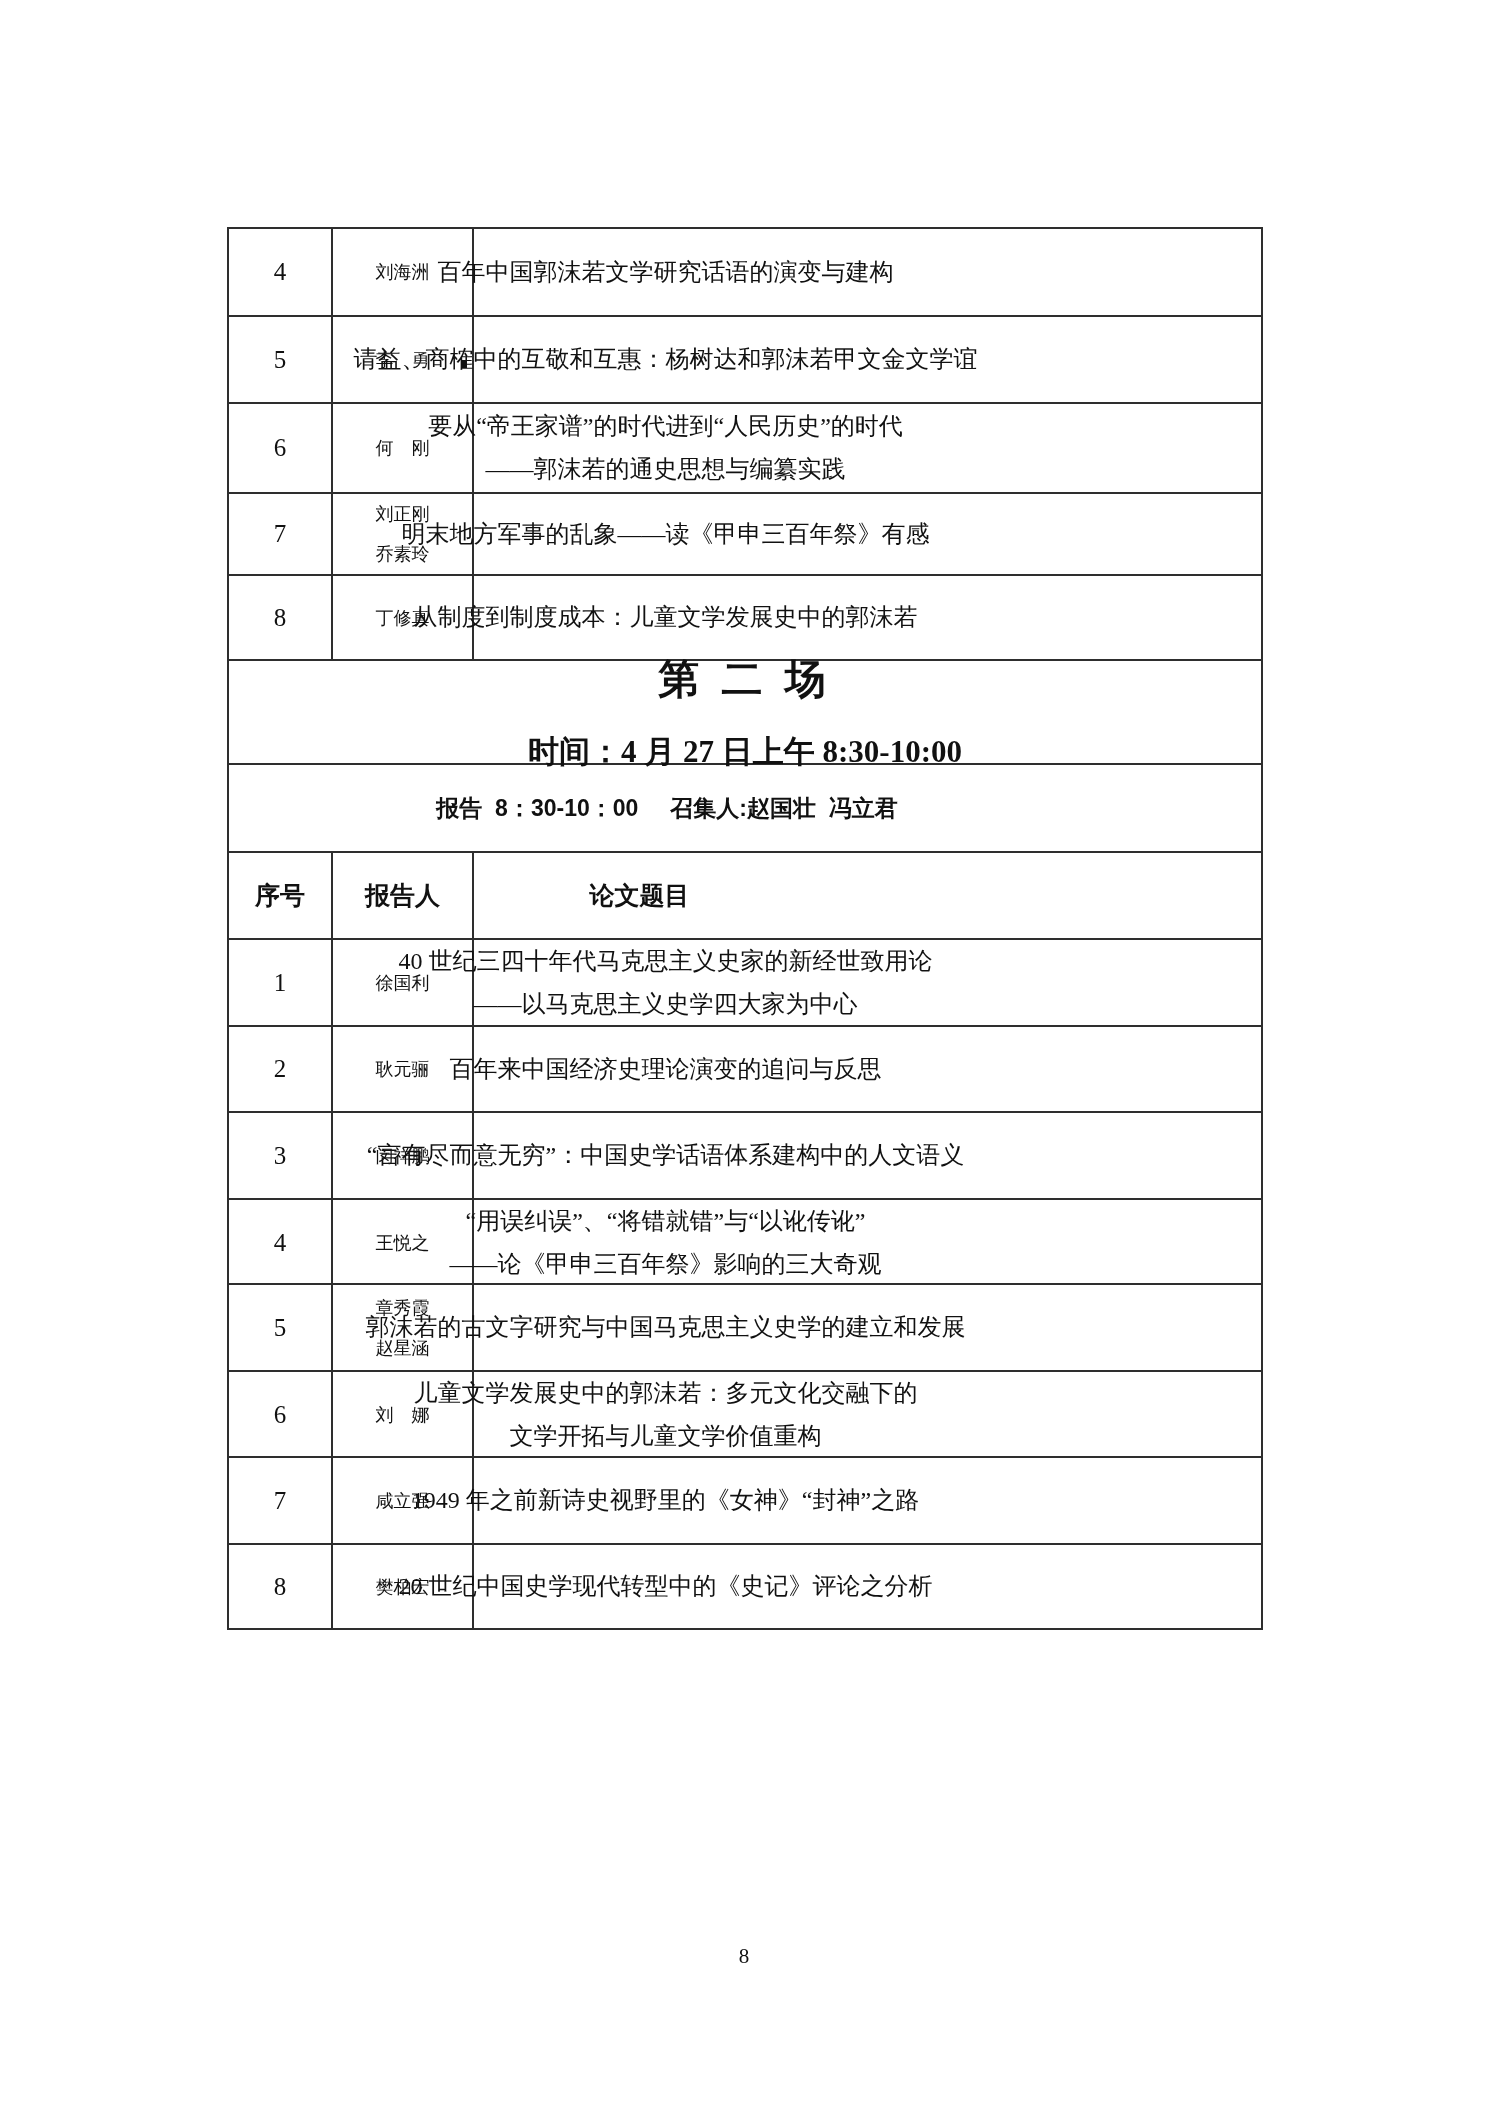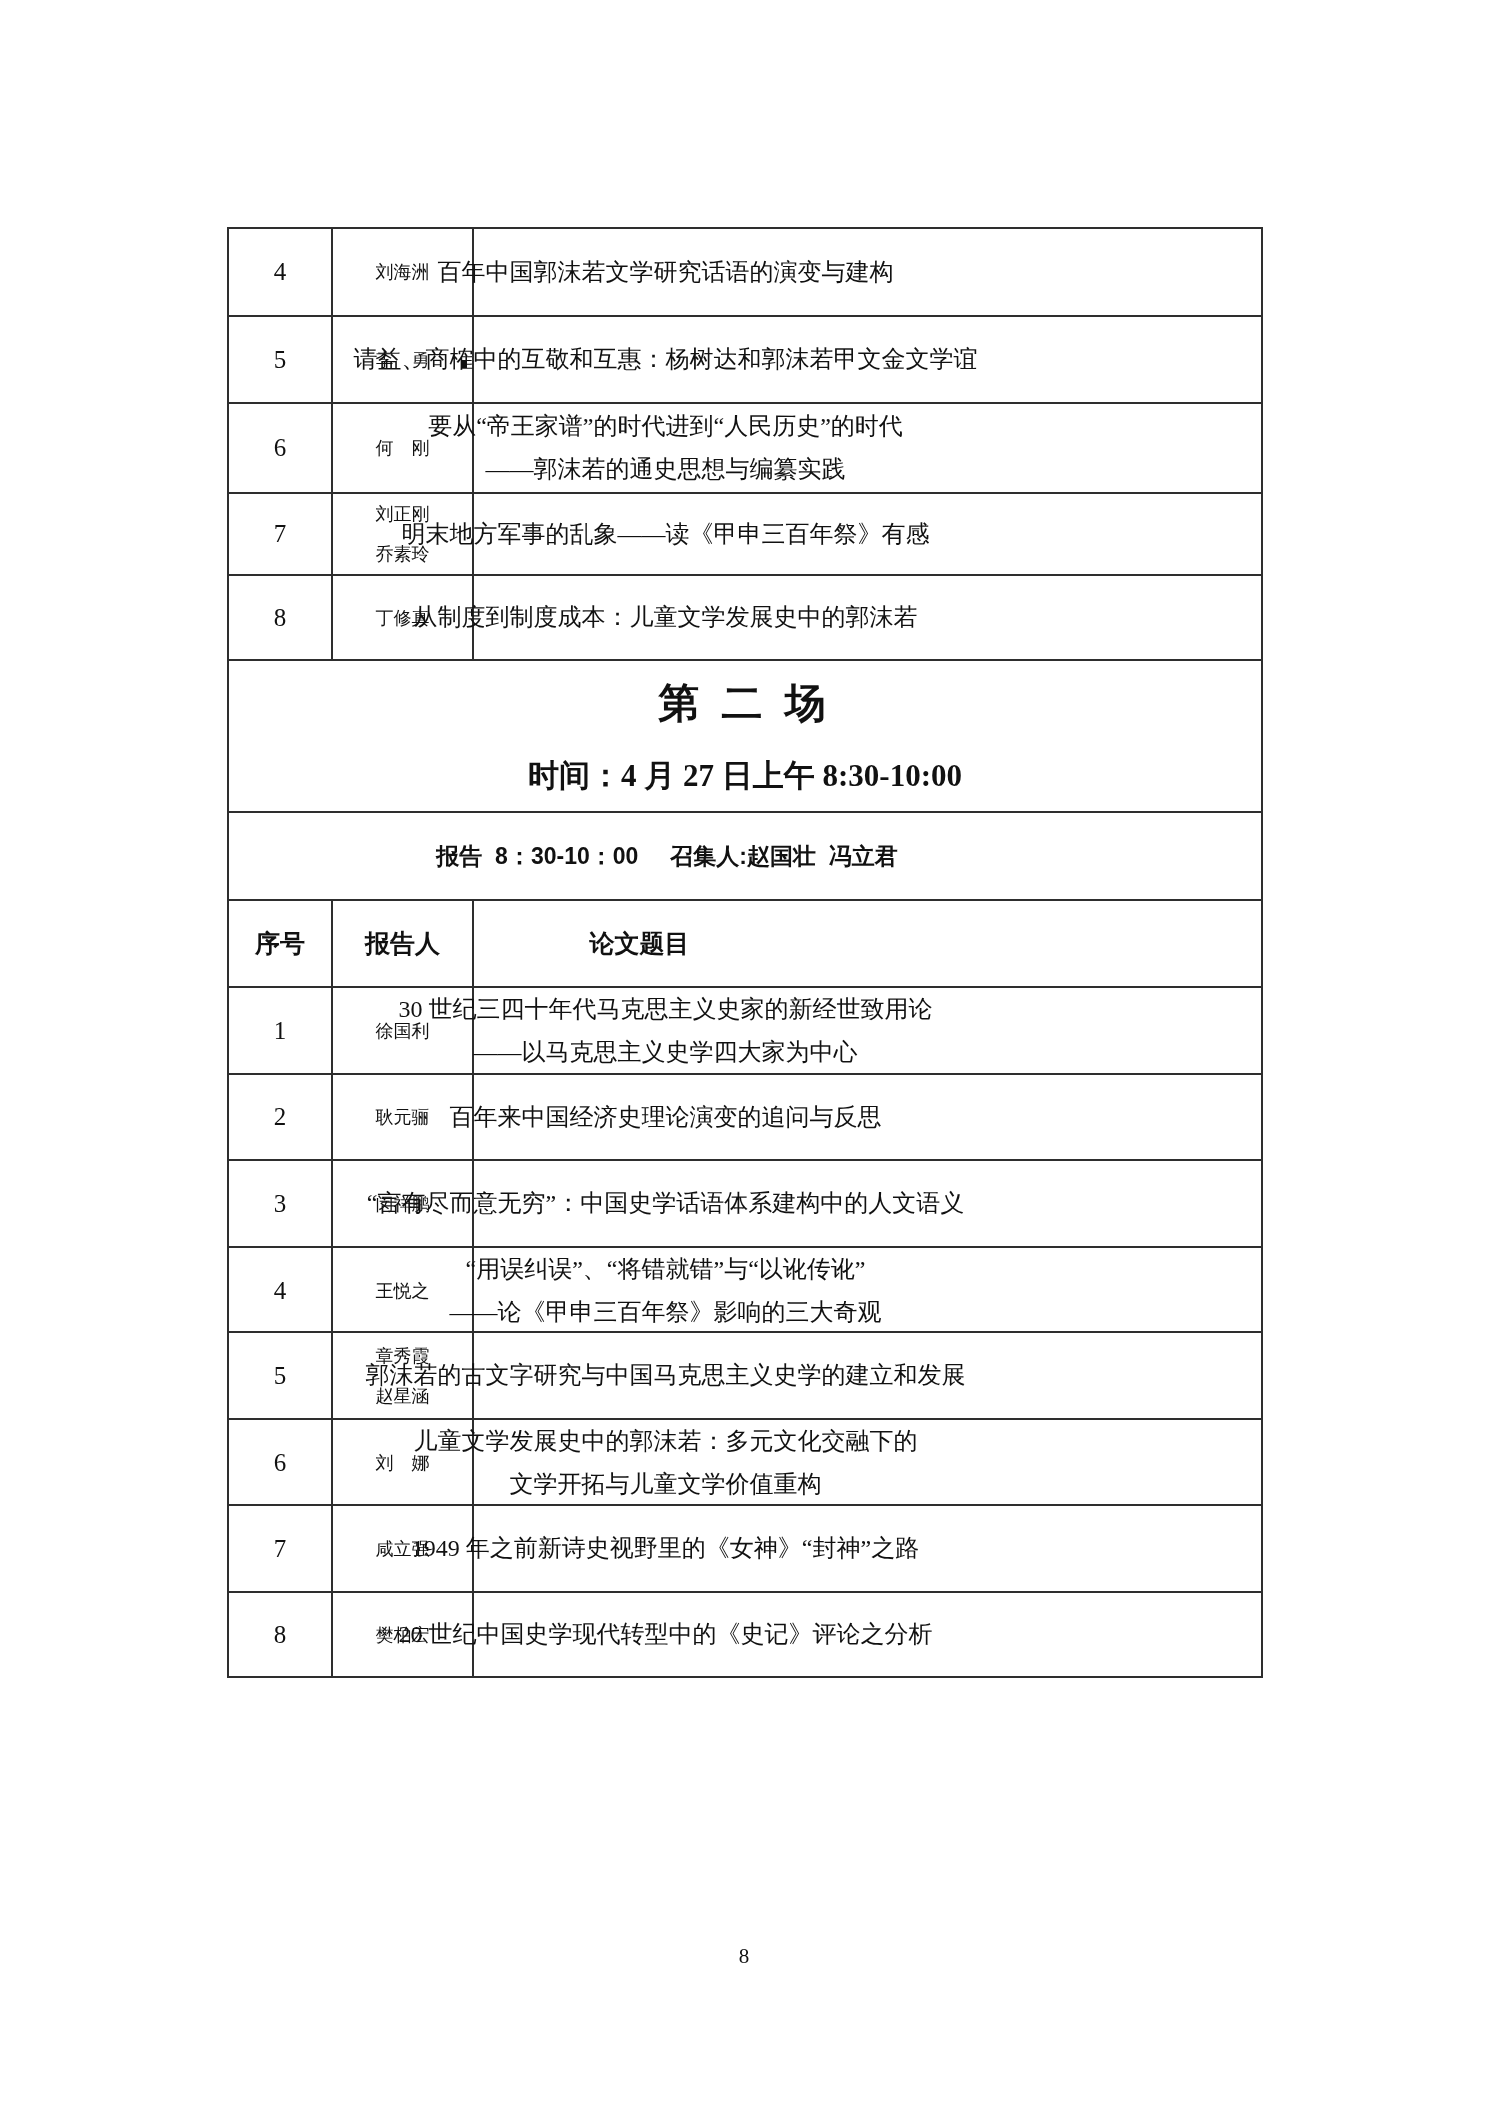--- a/index.html
+++ b/index.html
@@ -120,21 +120,21 @@
         <div class="sp-line"></div>
       </div>
       <div class="cell">
         <div class="title-wrap">
           <div class="t-line">从制度到制度成本：儿童文学发展史中的郭沫若</div>
           <div class="t-line"></div>
         </div>
       </div>
     </div>
 
-    <div class="row full" style="height:152px">
+    <div class="row full" style="height:104px">
       <div class="session-title">第 二 场</div>
       <div class="session-time">时间：4 月 27 日上午 8:30-10:00</div>
     </div>
 
     <div class="row full" style="height:88px">
       <div class="report-line">报告  8：30-10：00     召集人:赵国壮  冯立君</div>
     </div>
 
     <div class="row trow" style="height:87px">
       <div class="cell head-cell">序号</div>
@@ -145,21 +145,21 @@
     </div>
 
     <div class="row trow" style="height:87px">
       <div class="cell num-cell">1</div>
       <div class="cell">
         <div class="sp-line">徐国利</div>
         <div class="sp-line"></div>
       </div>
       <div class="cell">
         <div class="title-wrap">
-          <div class="t-line">30 世纪三四十年代马克思主义史家的新经世致用论</div>
+          <div class="t-line">40 世纪三四十年代马克思主义史家的新经世致用论</div>
           <div class="t-line">——以马克思主义史学四大家为中心</div>
         </div>
       </div>
     </div>
 
     <div class="row trow" style="height:86px">
       <div class="cell num-cell">2</div>
       <div class="cell">
         <div class="sp-line">耿元骊</div>
         <div class="sp-line"></div>

